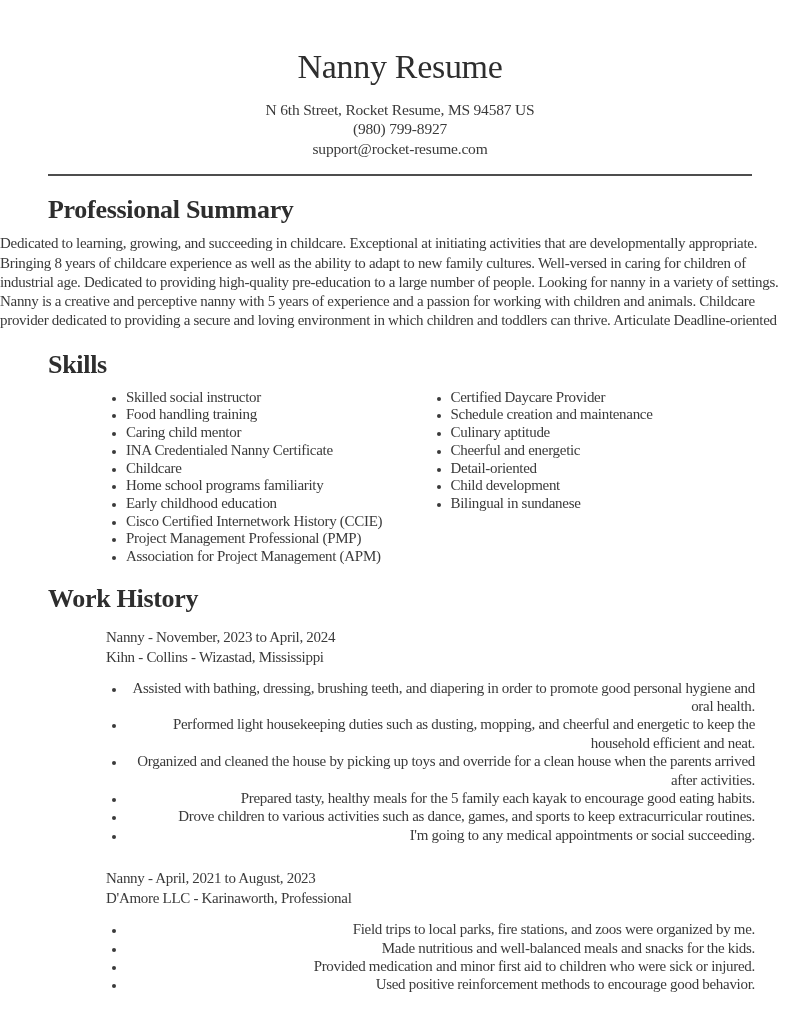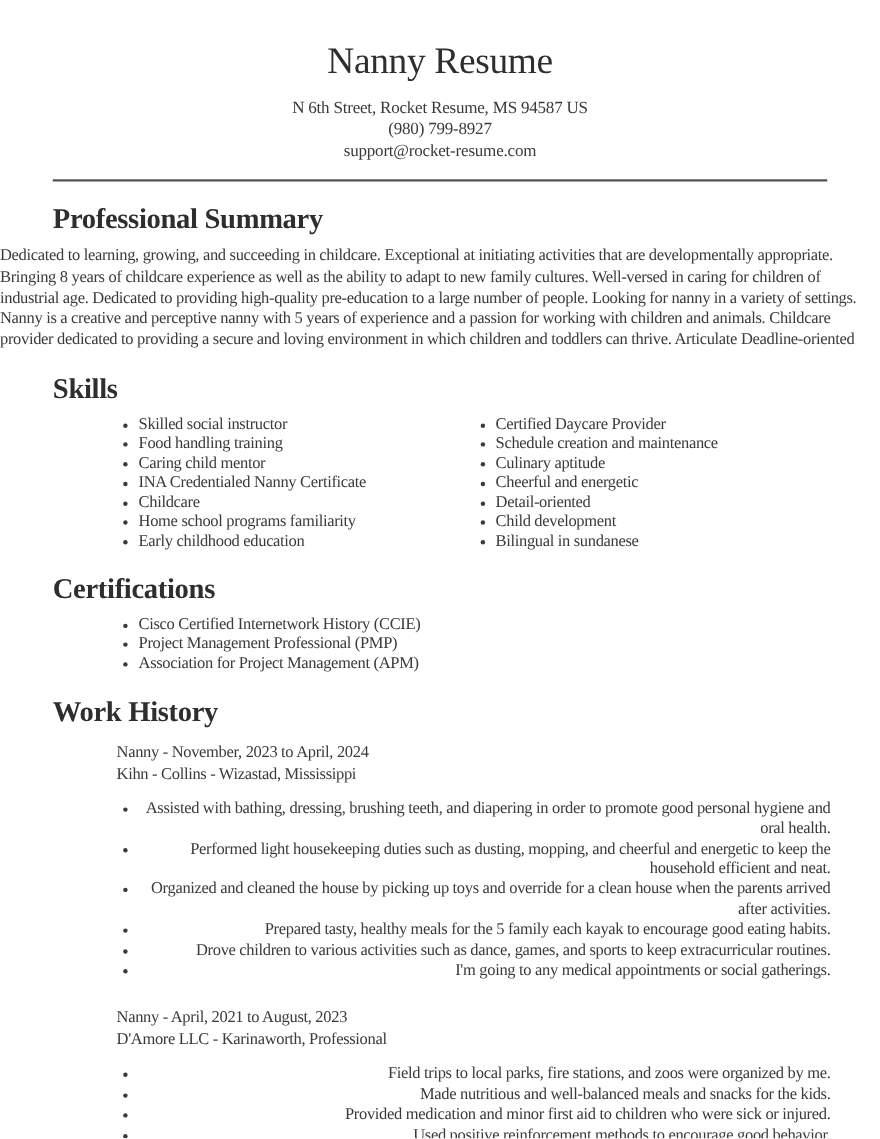--- a/index.html
+++ b/index.html
@@ -6,21 +6,21 @@
   html, body { margin: 0; padding: 0; background: #ffffff; }
   .page {
     width: 800px;
     height: 1035px;
     background: #ffffff;
     overflow: hidden;
     font-family: "Liberation Serif", "DejaVu Serif", serif;
     color: #3a3a3a;
   }
   
-  .header { text-align: center; padding-top: 36px; }
+  .header { text-align: center; padding-top: 47px; }
   .title {
     font-size: 34px;
     line-height: 1.2;
     font-weight: 400;
     margin: 0;
     color: #2e2e2e;
     letter-spacing: -0.3px;
   }
   .contact { margin-top: 12px; font-size: 15.5px; line-height: 19.5px; letter-spacing: -0.2px; }
   .contact div { margin: 0; }
@@ -101,21 +101,20 @@
           <li>Culinary aptitude</li>
           <li>Cheerful and energetic</li>
           <li>Detail-oriented</li>
           <li>Child development</li>
           <li>Bilingual in sundanese</li>
         </ul>
     </div>
   </section>
 
   <section>
-    <h2 class="section-heading">Certifications</h2>
     <ul class="cert-list">
 
     <li>Cisco Certified Internetwork History (CCIE)</li>
         <li>Project Management Professional (PMP)</li>
         <li>Association for Project Management (APM)</li>
       </ul>
   </section>
 
   <section>
     <h2 class="section-heading">Work History</h2>
@@ -123,21 +122,21 @@
     <div class="job">
       <div class="job-title">Nanny - November, 2023 to April, 2024</div>
       <div class="job-company">Kihn - Collins - Wizastad, Mississippi</div>
       <ul class="job-bullets">
 
       <li>Assisted with bathing, dressing, brushing teeth, and diapering in order to promote good personal hygiene and oral health.</li>
           <li>Performed light housekeeping duties such as dusting, mopping, and cheerful and energetic to keep the household efficient and neat.</li>
           <li>Organized and cleaned the house by picking up toys and override for a clean house when the parents arrived after activities.</li>
           <li>Prepared tasty, healthy meals for the 5 family each kayak to encourage good eating habits.</li>
           <li>Drove children to various activities such as dance, games, and sports to keep extracurricular routines.</li>
-          <li>I'm going to any medical appointments or social gatherings.</li>
+          <li>I'm going to any medical appointments or social succeeding.</li>
         </ul>
     </div>
 
     <div class="job">
       <div class="job-title">Nanny - April, 2021 to August, 2023</div>
       <div class="job-company">D'Amore LLC - Karinaworth, Professional</div>
       <ul class="job-bullets">
 
       <li>Field trips to local parks, fire stations, and zoos were organized by me.</li>
           <li>Made nutritious and well-balanced meals and snacks for the kids.</li>

